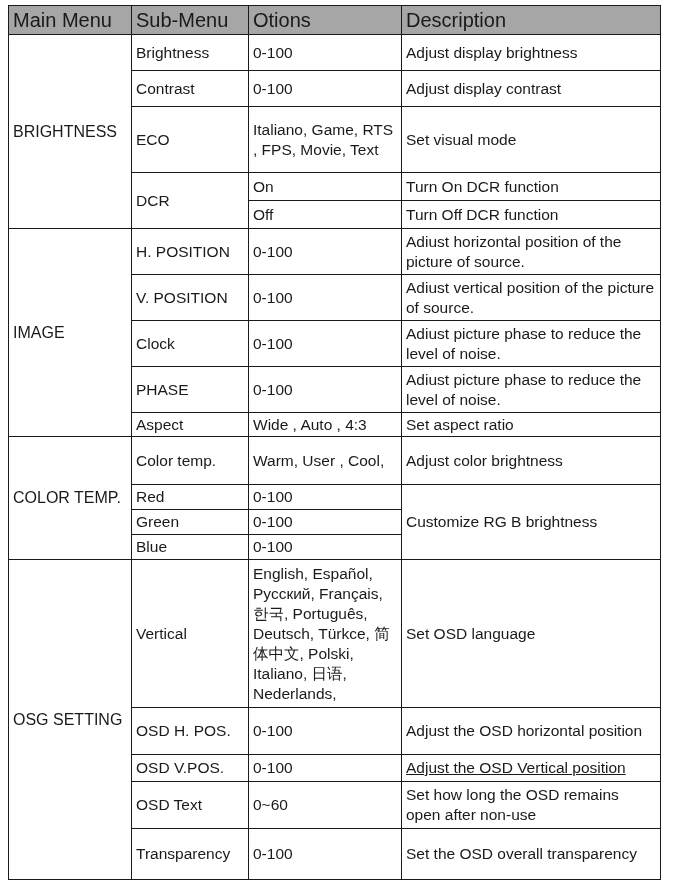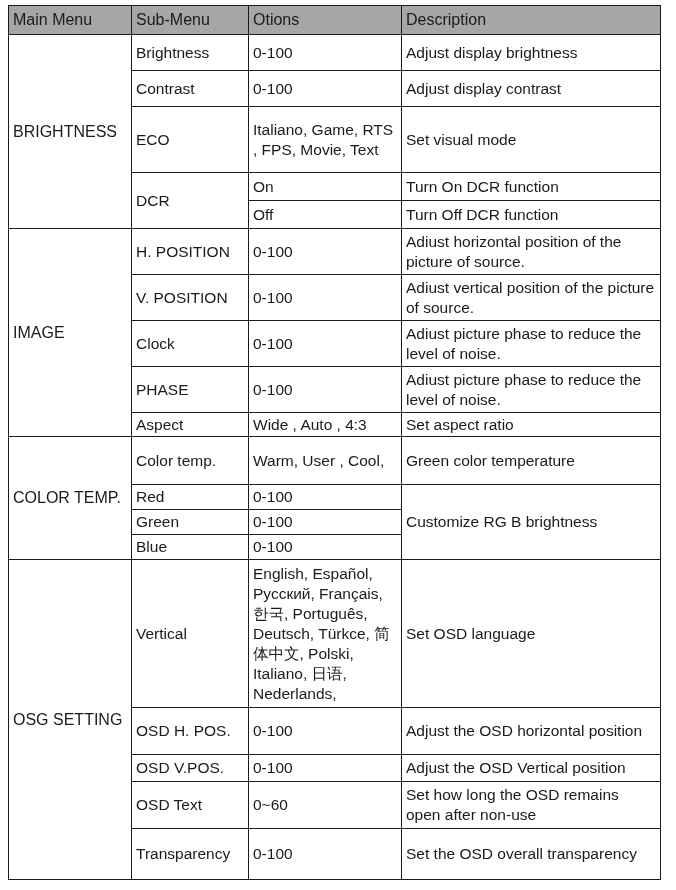--- a/index.html
+++ b/index.html
@@ -7,21 +7,21 @@
          font-family: "Liberation Sans", sans-serif; color: #1a1a1a; }
   table.osd {
     position: absolute; left: 8px; top: 5px; width: 652px;
     border-collapse: collapse; table-layout: fixed;
     font-size: 15.5px; line-height: 20px;
   }
   table.osd td, table.osd th {
     border: 1.5px solid #1a1a1a; padding: 0 4px; vertical-align: middle;
     text-align: left; font-weight: normal;
   }
-  table.osd th { background: #a6a6a6; height: 28px; font-size: 16px; }
+  table.osd th { background: #a6a6a6; height: 28px; font-size: 20px; }
   col.c1 { width: 123px; } col.c2 { width: 117px; } col.c3 { width: 153px; } col.c4 { width: 259px; }
   .main-cell { font-size: 16px; }
 </style>
 </head>
 <body>
 
 <table class="osd">
   <colgroup>
       <col class="c1">
       <col class="c2">
@@ -88,21 +88,21 @@
     <tr style="height:24px">
       <td>Aspect</td>
       <td>Wide , Auto , 4:3</td>
       <td>Set aspect ratio</td>
     </tr>
 
     <tr style="height:48px">
       <td rowspan="4" class="main-cell">COLOR TEMP.</td>
       <td>Color temp.</td>
       <td>Warm, User , Cool,</td>
-      <td>Green color temperature</td>
+      <td>Adjust color brightness</td>
     </tr>
     <tr style="height:25px">
       <td>Red</td>
       <td>0-100</td>
       <td rowspan="3">Customize RG B brightness</td>
     </tr>
     <tr style="height:25px">
       <td>Green</td>
       <td>0-100</td>
     </tr>
@@ -118,21 +118,21 @@
       <td>Set OSD language</td>
     </tr>
     <tr style="height:47px">
       <td>OSD H. POS.</td>
       <td>0-100</td>
       <td>Adjust the OSD horizontal position</td>
     </tr>
     <tr style="height:27px">
       <td>OSD V.POS.</td>
       <td>0-100</td>
-      <td style="white-space:nowrap; padding-right:0;">Adjust the OSD Vertical position</td>
+      <td style="white-space:nowrap; padding-right:0;text-decoration:underline;">Adjust the OSD Vertical position</td>
     </tr>
     <tr style="height:47px">
       <td>OSD Text</td>
       <td>0~60</td>
       <td>Set how long the OSD remains open after non-use</td>
     </tr>
     <tr style="height:51px">
       <td>Transparency</td>
       <td>0-100</td>
       <td>Set the OSD overall transparency</td>

